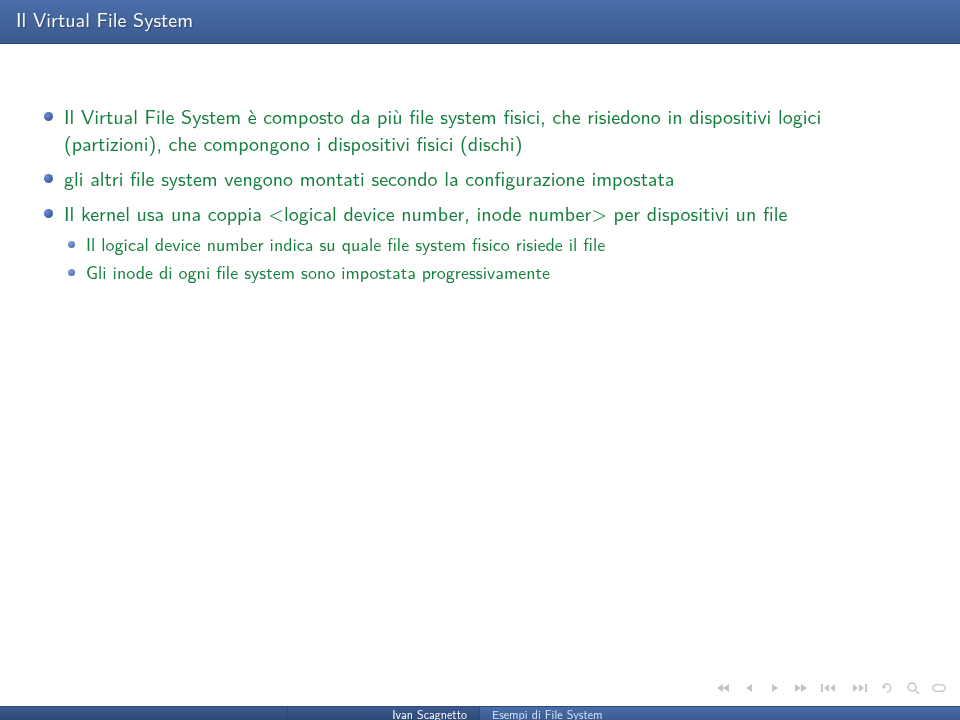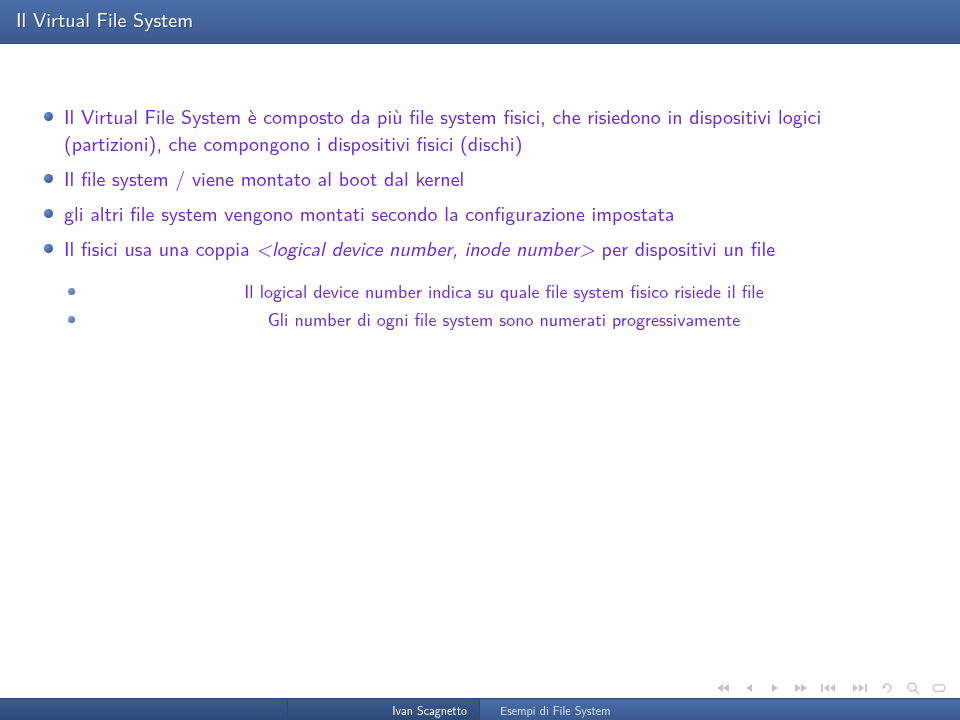--- a/index.html
+++ b/index.html
@@ -15,54 +15,54 @@
     background: linear-gradient(to bottom, #4a6ea9, #3b5a8f);
     color: #fff;
     font-size: 20px;
     font-weight: 500;
     padding: 4px 16px 10px 16px;
     text-shadow: 1px 1px 1px rgba(0,0,0,0.3);
     border-bottom: 1px solid #2a4a7a;
   }
   .content {
     padding: 58px 38px 60px 38px;
-    color: #6d28d9;
+    color: #15803d;
     font-size: 20px;
     line-height: 1.35;
   }
   ul.l1 { list-style: none; }
   ul.l1 > li { position: relative; padding-left: 26px; margin-bottom: 8px; }
   ul.l1 > li::before {
     content: "";
     position: absolute;
     left: 6px;
     top: 0.5em;
     width: 9px;
     height: 9px;
     border-radius: 50%;
     background: radial-gradient(circle at 30% 30%, #6a8fd4, #2a4a8a);
   }
-  ul.l2 { list-style: none; margin-top: 18px; text-align: center; }
+  ul.l2 { list-style: none; margin-top: 6px; }
   ul.l2 > li { position: relative; padding-left: 22px; margin-bottom: 4px; font-size: 18px; }
   ul.l2 > li::before {
     content: "";
     position: absolute;
     left: 4px;
     top: 0.5em;
     width: 7px;
     height: 7px;
     border-radius: 50%;
     background: radial-gradient(circle at 30% 30%, #6a8fd4, #2a4a8a);
     opacity: 0.85;
   }
-  .ital { font-style: italic; }
+  .ital { }
   .footer {
     position: absolute;
     bottom: 0; left: 0; right: 0;
-    height: 22px;
+    height: 14px;
     background: linear-gradient(to bottom, #4a6ea9, #3b5a8f);
     color: #fff;
     font-size: 12px;
     display: flex;
     align-items: center;
     border-top: 1px solid #2a4a7a;
   }
   .footer .spacer-left { width: 288px; background: linear-gradient(to bottom,#3b5a8f,#2e4a78); height:100%; border-right:1px solid #2a4a7a;}
   .footer .author {
     width: 192px;
@@ -72,21 +72,21 @@
     justify-content: flex-end;
     padding-right: 12px;
     background: linear-gradient(to bottom,#3b5a8f,#2e4a78);
     border-right:1px solid #2a4a7a;
   }
   .footer .talk {
     flex: 1;
     height: 100%;
     display: flex;
     align-items: center;
-    padding-left: 20px;
+    padding-left: 12px;
     color: #d6e4ff;
   }
   .navbar {
     position: absolute;
     bottom: 24px;
     right: 10px;
     display: flex;
     gap: 4px;
     align-items: center;
   }
@@ -103,27 +103,26 @@
   .nav-double { width: 26px; }
 </style>
 </head>
 <body>
 
 <div class="title-bar">Il Virtual File System</div>
 
 <div class="content">
   <ul class="l1">
     <li><span>Il Virtual File System è composto da più file system fisici, che risiedono in dispositivi logici (partizioni), che compongono i dispositivi fisici (dischi)</span></li>
-    <li><span>Il file system / viene montato al boot dal kernel</span></li>
     <li><span>gli altri file system vengono montati secondo la configurazione impostata</span></li>
     <li>
-      <span>Il fisici usa una coppia </span><span class="ital">&lt;logical device number, inode number&gt;</span><span> per dispositivi un file</span>
+      <span>Il kernel usa una coppia </span><span class="ital">&lt;logical device number, inode number&gt;</span><span> per dispositivi un file</span>
       <ul class="l2">
         <li><span>Il logical device number indica su quale file system fisico risiede il file</span></li>
-        <li><span>Gli number di ogni file system sono numerati progressivamente</span></li>
+        <li><span>Gli inode di ogni file system sono impostata progressivamente</span></li>
       </ul>
     </li>
   </ul>
 </div>
 
 <div class="navbar">
   <span class="nav-icon">
     <svg width="14" height="10" viewBox="0 0 14 10">
         <path d="M7 5 L13 1 L13 9 Z M1 5 L7 1 L7 9 Z" fill="#c4c4c4"></path>
       </svg>

